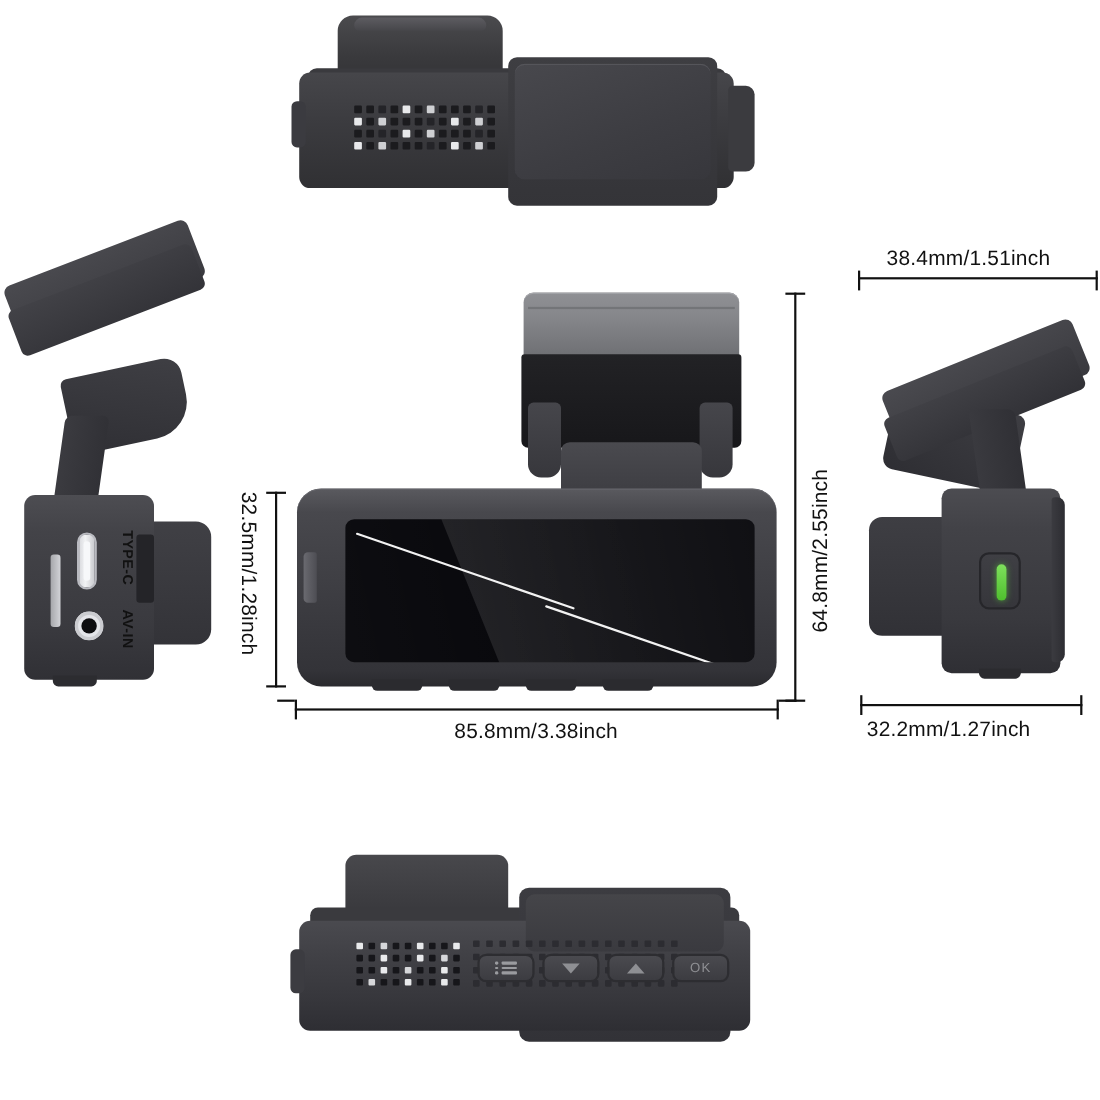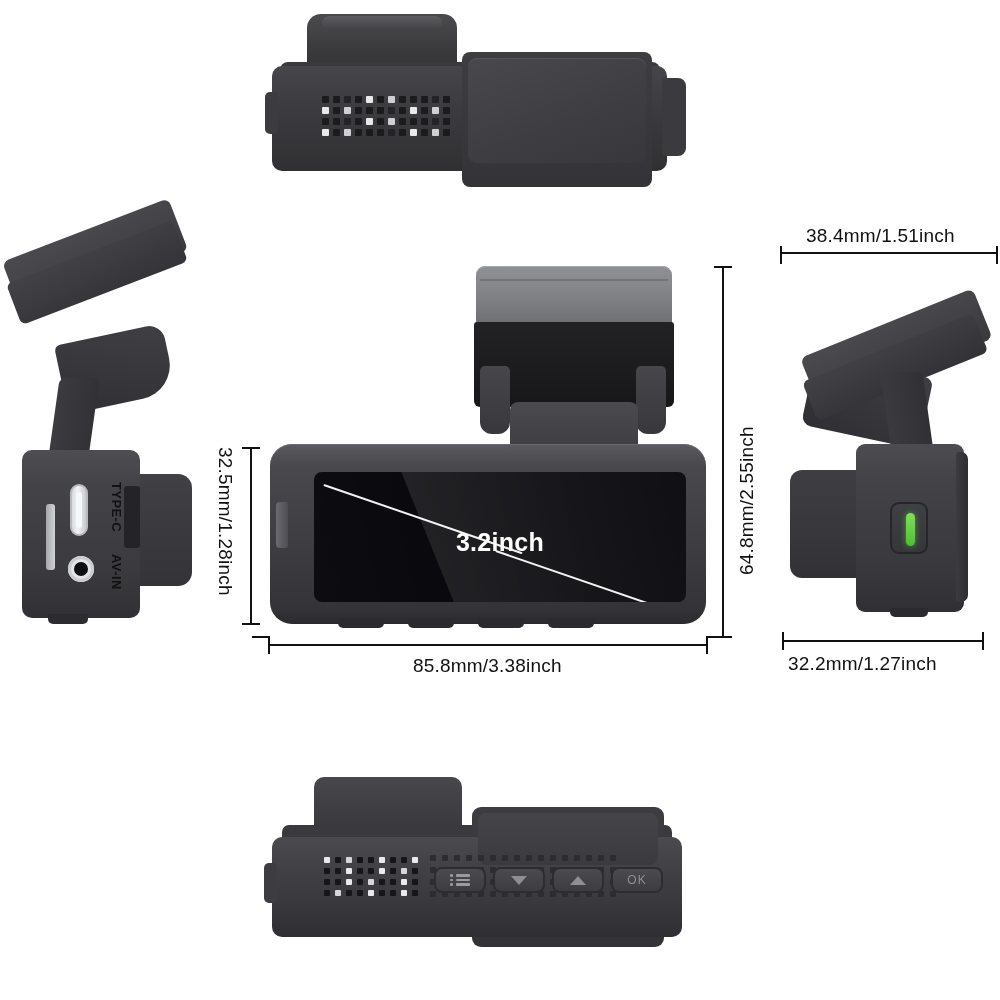--- a/index.html
+++ b/index.html
@@ -407,21 +407,20 @@
     <div id="fv-prong-l"></div>
     <div id="fv-prong-r"></div>
     <div id="fv-neck"></div>
     <div id="fv-body">
       <div id="fv-sidebtn"></div>
       <div id="fv-screen">
         <div class="sheen-a"></div>
         <div class="sheen-b"></div>
         <div id="fv-diag-a"></div>
         <div id="fv-diag-b"></div>
-        <div id="fv-screen-label">3.2inch</div>
       </div>
     </div>
     <div class="fv-foot" style="left:80px;width:46px;"></div>
     <div class="fv-foot" style="left:150px;width:46px;"></div>
     <div class="fv-foot" style="left:220px;width:46px;"></div>
     <div class="fv-foot" style="left:290px;width:46px;"></div>
   </div>
 
   <div id="view-right" class="shell">
     <div id="rv-wedge"></div>

